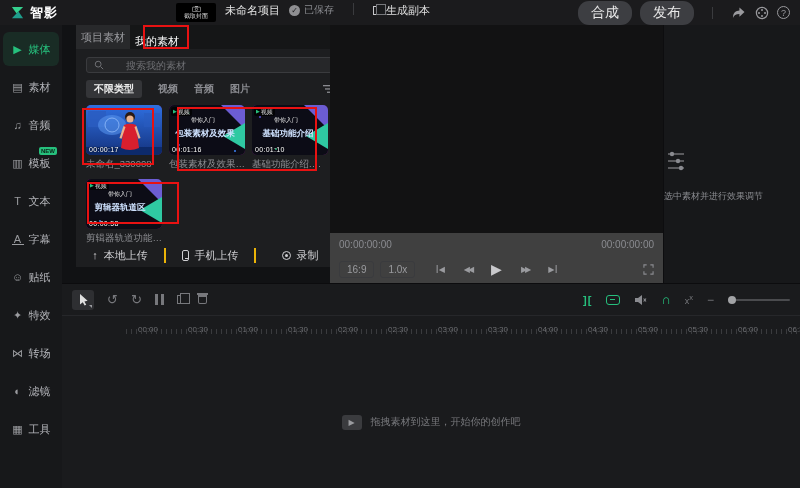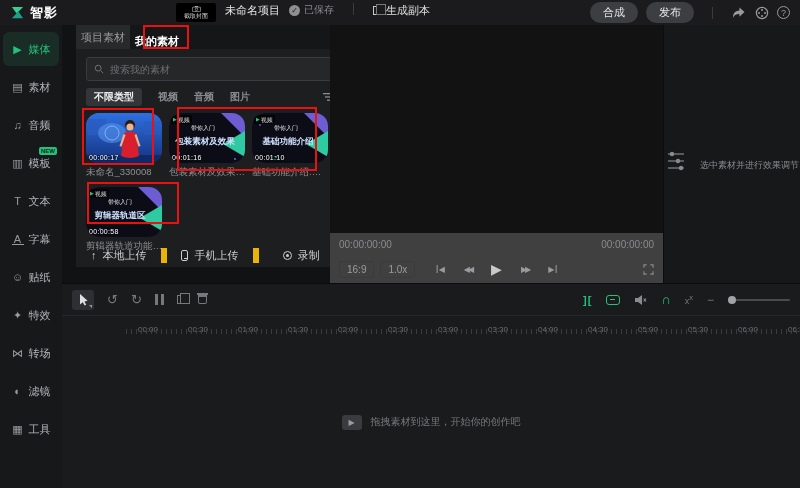--- a/index.html
+++ b/index.html
@@ -18,21 +18,21 @@
   .cover-thumb .cam { line-height:0; }
   .cover-label { font-size:6px; color:#ddd; line-height:6px; }
   .proj-name { font-size:11px; color:#e8e8e8; }
   .save-group { display:flex; align-items:center; gap:4px; }
   .check-circle { width:11px; height:11px; border-radius:50%; background:#8f8f92; color:#1b1b1d;
                   font-size:8px; display:flex; align-items:center; justify-content:center; }
   .save-text { font-size:10px; color:#8a8b90; }
   .vdiv { width:1px; height:12px; background:#3a3b3e; margin:0 10px; }
   .dup-group { display:flex; align-items:center; gap:5px; font-size:11px; color:#e0e0e0; cursor:pointer; }
   .tb-right { margin-left:auto; display:flex; align-items:center; gap:8px; }
-  .pill-btn { background:#3d3e42; border:none; color:#e8e8e8; font-size:11px; padding:3px 13px; border-radius:11px; cursor:pointer; }
+  .pill-btn { background:#3d3e42; border:none; color:#e8e8e8; font-size:14px; padding:3px 13px; border-radius:11px; cursor:pointer; }
   .tb-icon { width:15px; height:15px; display:flex; align-items:center; justify-content:center; cursor:pointer; }
   .help-circle { width:13px; height:13px; border:1px solid #9a9a9e; border-radius:50%; color:#9a9a9e;
                  font-size:9px; display:flex; align-items:center; justify-content:center; cursor:pointer; }
 
   
   .sidebar { position:absolute; left:0; top:25px; width:62px; height:463px; background:#17181a;
              display:flex; flex-direction:column; align-items:center; padding-top:7px; gap:4px; }
   .side-item { position:relative; width:56px; height:34px; display:flex; align-items:center; justify-content:center;
                gap:5px; color:#b4b5ba; border-radius:6px; cursor:pointer; }
   .side-item .s-icon { font-size:11px; width:12px; text-align:center; color:#9a9b9f; }
@@ -41,42 +41,42 @@
   .side-item.active .s-icon { color:#26c07d; }
   .new-badge { position:absolute; top:1px; right:2px; background:#26c07d; color:#0c2418; font-size:6px;
                font-weight:bold; padding:0 2px; border-radius:2px; line-height:8px; }
   .sub-icon { border-bottom:1.5px solid currentColor; line-height:10px; }
 
   
   .media-panel { position:absolute; left:76px; top:25px; width:268px; height:242px; background:#1d1e20; }
   .tabs { display:flex; height:24px; background:#151617; }
   .tab { width:54px; display:flex; align-items:center; justify-content:center; font-size:11px; color:#9a9b9f; cursor:pointer; }
   .tab.inactive { background:#28292b; }
-  .tab.active { color:#fff; font-weight:bold;margin-top:8px; }
-  .searchbox { margin:8px 10px 0; height:24px; border:1px solid #3a3b3e; background:#262729; border-radius:3px;
-               display:flex; align-items:center; gap:6px; padding:0 7px; }
+  .tab.active { color:#fff; font-weight:normal;margin-top:8px; }
+  .searchbox { margin:8px 10px 0; height:16px; border:1px solid #3a3b3e; background:#262729; border-radius:3px;
+               display:flex; align-items:center; gap:22px; padding:0 7px; }
   .searchbox input { flex:1; background:transparent; border:none; outline:none; color:#ccc; font-size:10px;
                      font-family:inherit; }
   .searchbox input::placeholder { color:#6f7074; }
   .filters { margin:7px 10px 0; display:flex; align-items:center;font-weight:bold; }
   .chip { background:#343538; color:#eee; font-size:10px; padding:2px 8px; border-radius:3px; cursor:pointer; }
   .filter-link { color:#8a8b90; font-size:10px; margin-left:16px; cursor:pointer; }
   .funnel { margin-left:auto; cursor:pointer; line-height:0; }
   .grid { margin:7px 10px 0; display:flex; flex-wrap:wrap; gap:8px 7px; }
   .m-item { width:76px; cursor:pointer; }
-  .thumb { position:relative; width:76px; height:50px; border-radius:13px; overflow:hidden; background:#701a75; }
+  .thumb { position:relative; width:76px; height:50px; border-radius:5px; overflow:hidden; background:#701a75; }
   .dur { position:absolute; left:3px; bottom:2px; font-size:7px; color:#fff; text-shadow:0 0 2px #000; letter-spacing:.3px; }
   .tbadge { position:absolute; top:2px; left:2px; height:9px; display:flex; align-items:center; gap:1px;
             background:rgba(0,0,0,.75); border-radius:2px; padding:0 2px; }
   .tbadge .bplay { color:#26c07d; font-size:5px; line-height:5px; }
   .tbadge .blabel { color:#ddd; font-size:6px; line-height:6px; }
   .m-name { margin-top:3px; font-size:9.5px; color:#8f9094; white-space:nowrap; overflow:hidden; text-overflow:ellipsis; }
   .uploads { position:absolute; left:0; bottom:0; width:100%; height:24px; display:flex; align-items:center; }
   .up-btn { flex:1; display:flex; align-items:center; justify-content:center; gap:6px; font-size:11px; color:#cfcfd2; cursor:pointer; }
-  .up-btn + .up-btn { border-left:6px solid #eab308; }
+  .up-btn + .up-btn { border-left:2px solid #eab308; }
   .arrow-up { font-weight:bold; font-size:11px; color:#cfcfd2; }
   .phone-shape { width:7px; height:11px; border:1px solid #cfcfd2; border-radius:2px; position:relative; }
   .phone-shape::after { content:""; position:absolute; left:2px; bottom:1px; width:3px; height:1px; background:#cfcfd2; }
   .rec-shape { width:9px; height:9px; border:1px solid #cfcfd2; border-radius:50%; position:relative; }
   .rec-shape::after { content:""; position:absolute; left:2px; top:2px; width:3px; height:3px; border-radius:50%; background:#cfcfd2; }
 
   
   .preview { position:absolute; left:330px; top:25px; width:333px; height:258px; background:#404040; }
   .view { position:absolute; left:0; top:0; width:100%; height:208px; background:#121213; }
   .timebar { position:absolute; left:0; top:214px; width:100%; display:flex; justify-content:space-between;
@@ -90,21 +90,21 @@
   .rw { letter-spacing:-2px; }
   .play-btn { font-size:14px; color:#c9c9cc; cursor:pointer; }
   .fs-btn { margin-left:auto; cursor:pointer; line-height:0; }
 
   
   .right-panel { position:absolute; left:663px; top:25px; width:137px; height:258px; background:#17181a; border-left:1px solid #0d0d0f; }
   .tip-card { margin:6px 5px 0; background:#303134; border-radius:4px; padding:7px 8px 6px; box-shadow:0 2px 6px rgba(0,0,0,.4); }
   .tip-text { font-size:9px; color:#e8e8e8; transform:scale(.75); transform-origin:0 50%; white-space:nowrap; }
   .tip-actions { display:flex; justify-content:flex-end; margin-top:5px; }
   .tip-btn { background:#616265; border:none; color:#fff; font-size:9px; padding:2px 10px; border-radius:9px; cursor:pointer; }
-  .adjust-empty { position:absolute; left:0; top:125px; width:100%; display:flex; align-items:flex-end; gap:12px; }
+  .adjust-empty { position:absolute; left:0; top:125px; width:100%; display:flex; flex-direction:column; align-items:flex-start; gap:18px; }
   .adjust-hint { font-size:9px; color:#8a8b90; }
 
   
   .timeline { position:absolute; left:62px; top:283px; width:738px; height:205px; background:#1a1b1d; border-top:1px solid #0c0c0e; }
   .tl-toolbar { height:32px; display:flex; align-items:center; padding:0 10px; border-bottom:1px solid #26272a; }
   .tool-active { width:22px; height:20px; background:#2e2f32; border-radius:3px; display:flex; align-items:center;
                  justify-content:center; position:relative; cursor:pointer; }
   .tool-active::after { content:""; position:absolute; right:2px; bottom:2px; border-left:3px solid transparent; border-top:3px solid #9a9b9f; }
   .tl-ic { margin-left:13px; color:#77787c; font-size:13px; line-height:13px; cursor:pointer; }
   .icon-bars { display:inline-block; width:9px; height:11px; border-left:3px solid #77787c; border-right:3px solid #77787c; }

